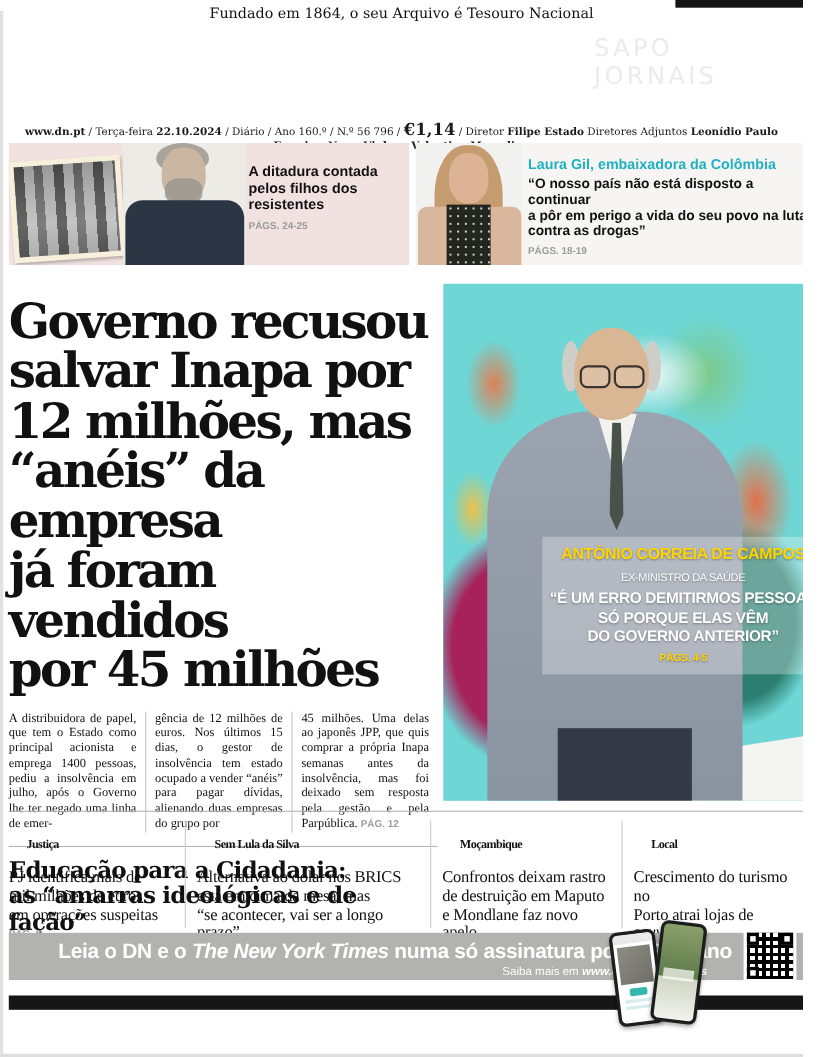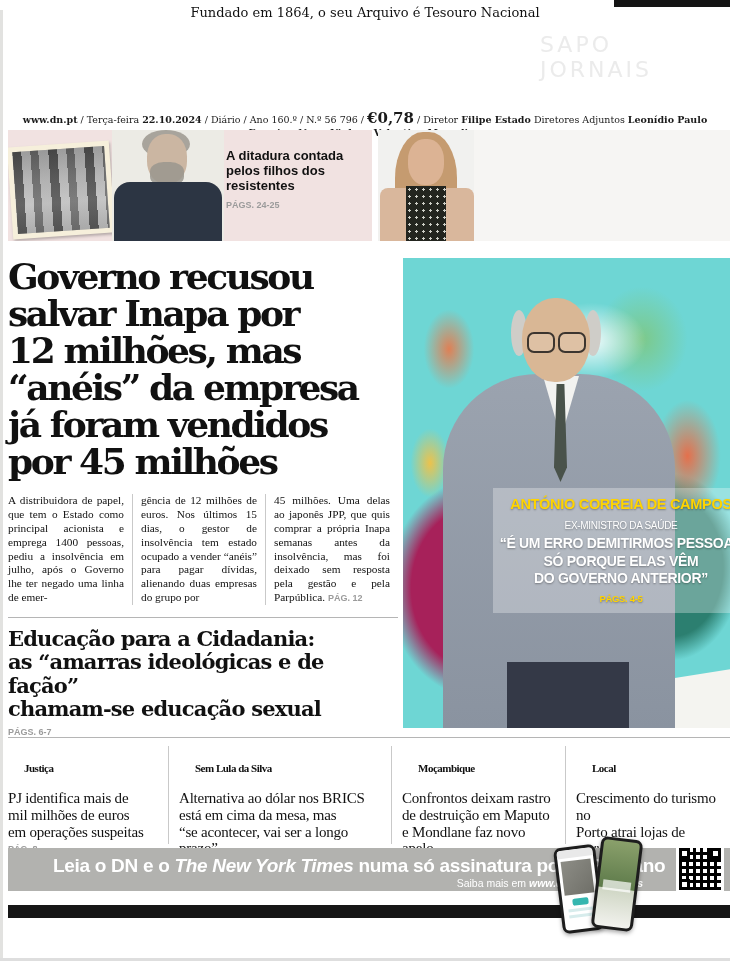--- a/index.html
+++ b/index.html
@@ -55,22 +55,22 @@
   .woman-ph .jl { position:absolute; left:2px;  top:58px; width:30px; height:53px; background:#d9b79c; border-radius:8px 0 0 0; }
   .woman-ph .jr { position:absolute; left:66px; top:58px; width:30px; height:53px; background:#d9b79c; border-radius:0 8px 0 0; }
   .woman-ph .dress { position:absolute; left:28px; top:56px; width:40px; height:55px; background:#23251f;
                      background-image:radial-gradient(#cfd0c8 1px, transparent 1.4px); background-size:7px 7px; }
   .tr-text { position:absolute; left:102px; top:13px; }
   .tr-text .kicker { font-size:13px; }
   .tr-text .t-title { font-size:12.5px; }
 
   
   .main-col { position:absolute; left:8px; top:258px; width:390px; }
-  .headline { font-family:"DejaVu Serif",serif; font-weight:bold; font-size:36px; line-height:1.03;
-              letter-spacing:-2.4px; white-space:pre-line; }
+  .headline { font-family:"DejaVu Serif",serif; font-weight:bold; font-size:44px; line-height:1.03;
+              letter-spacing:-2.4px; white-space:pre-line;margin-top:12px; }
   .lead-cols { display:flex; margin-top:14px; }
   .lead-cols p { margin:0; flex:1; font-size:11.3px; line-height:1.22; text-align:justify; padding:0 8px; }
   .lead-cols p:first-child { padding-left:0; }
   .lead-cols p + p { border-left:1px solid #c9c9c9; }
   .pg-inline { color:#9b9b9b; font:bold 9px "Liberation Sans",sans-serif; }
   .rule1 { border-top:1px solid #b5b5b5; margin-top:12px; }
   .headline2 { font-family:"DejaVu Serif",serif; font-weight:bold; font-size:21px; line-height:1.12;
                letter-spacing:-0.8px; white-space:pre-line; margin-top:9px; }
   .rule-full { position:absolute; left:8px; width:737px; top:737px; border-top:1px solid #b5b5b5; }
 
@@ -159,21 +159,21 @@
 
 <div class="page">
 
   <div class="edge-left"></div>
   <div class="corner-bar"></div>
 
   <div class="tagline">Fundado em 1864, o seu Arquivo é Tesouro Nacional</div>
   <div class="watermark">SAPO JORNAIS</div>
 
   <div class="dateline">
-    <span class="b">www.dn.pt</span><span> / Terça-feira </span><span class="b">22.10.2024</span><span> / Diário / Ano 160.º / N.º 56 796 / </span><span class="price">€0,78</span><span> / Diretor </span><span class="b">Filipe Estado</span><span> Diretores Adjuntos </span><span class="b">Leonídio Paulo Ferreira, Nuno Vinha e Valentina Marcelino</span>
+    <span class="b">www.dn.pt</span><span> / Terça-feira </span><span class="b">22.10.2024</span><span> / Diário / Ano 160.º / N.º 56 796 / </span><span class="price">€1,14</span><span> / Diretor </span><span class="b">Filipe Estado</span><span> Diretores Adjuntos </span><span class="b">Leonídio Paulo Ferreira, Nuno Vinha e Valentina Marcelino</span>
   </div>
 
   <div class="teasers">
     <div class="teaser teaser-left">
       <div class="bw-photo">
           <div class="bw-inner"></div>
         </div>
       <div class="man-ph">
         <div class="hair"></div>
         <div class="head"></div>
@@ -186,20 +186,27 @@
         <div class="pgs">PÁGS. 24-25</div>
       </div>
     </div>
     <div class="teaser teaser-right">
       <div class="woman-ph">
         <div class="hair"></div>
         <div class="head"></div>
         <div class="jl"></div>
         <div class="jr"></div>
         <div class="dress"></div>
+      </div>
+      <div class="tr-text">
+        <div class="kicker">Laura Gil, embaixadora da Colômbia</div>
+        <div class="t-title">“O nosso país não está disposto a continuar
+a pôr em perigo a vida do seu povo na luta
+contra as drogas”</div>
+        <div class="pgs">PÁGS. 18-19</div>
       </div>
     </div>
   </div>
 
   <div class="main-col">
     <div class="headline">Governo recusou
 salvar Inapa por
 12 milhões, mas
 “anéis” da empresa
 já foram vendidos

